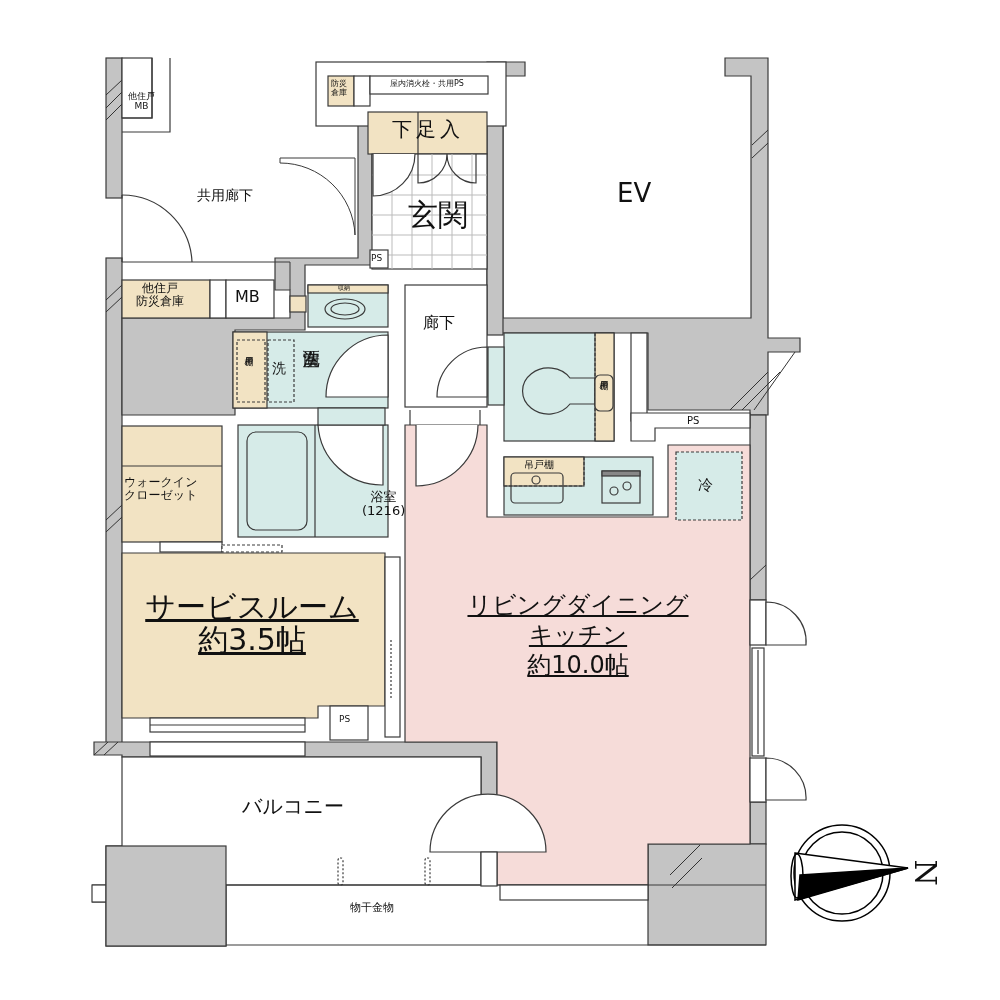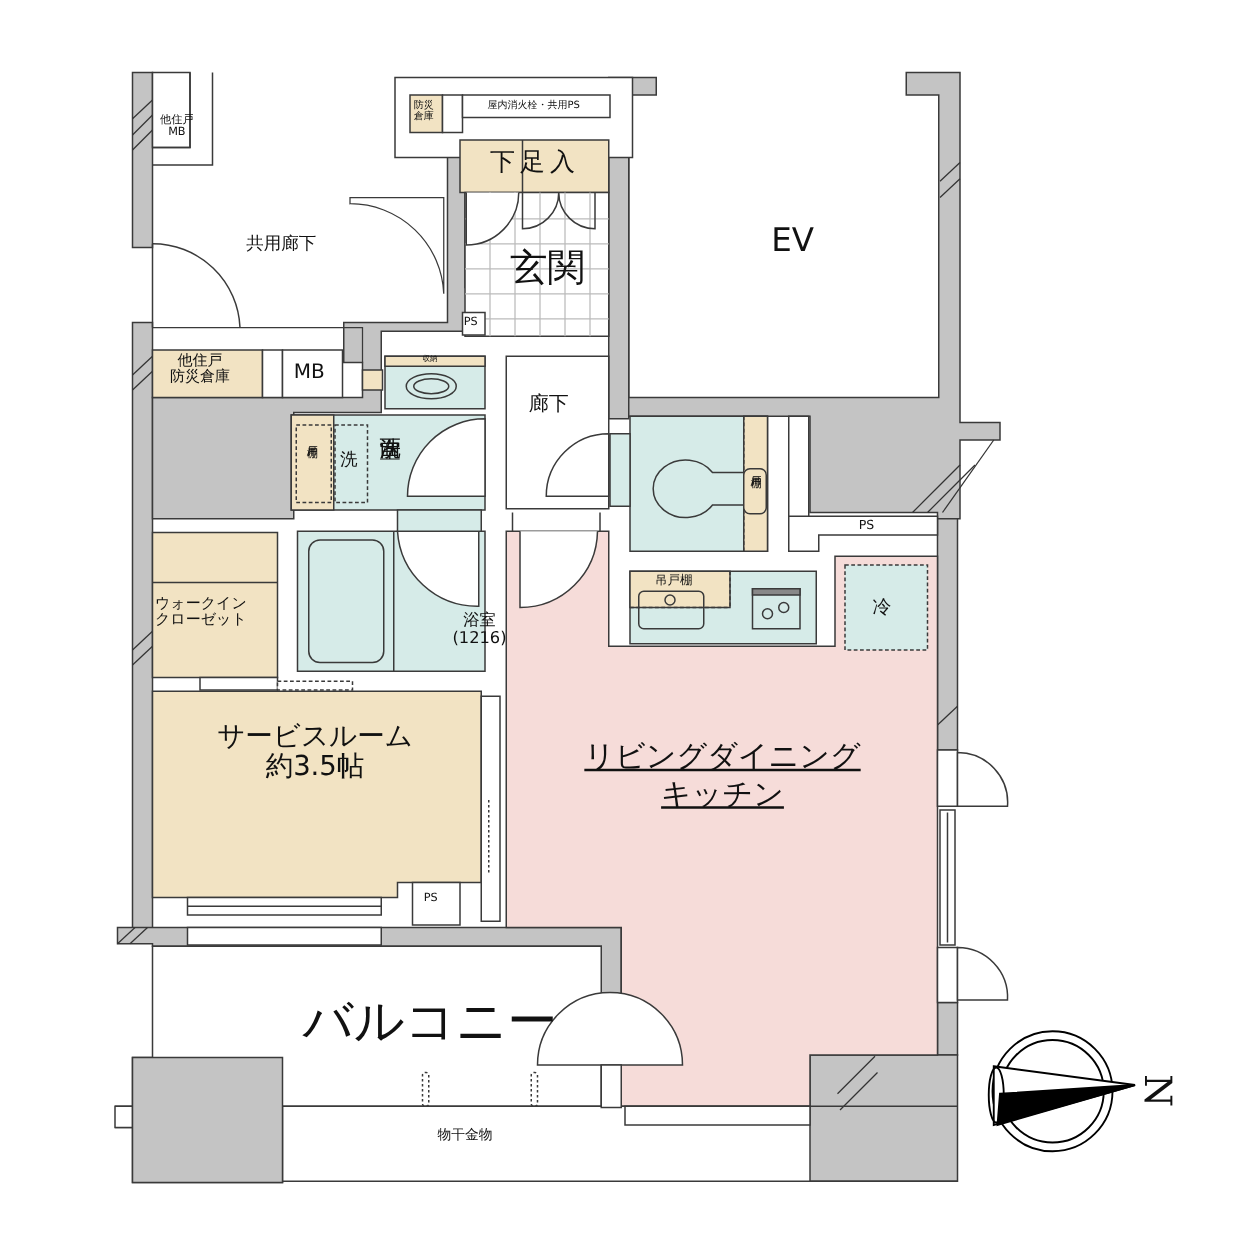--- a/index.html
+++ b/index.html
@@ -217,24 +217,25 @@
 <div class="lbl" style="left:524px;top:459px;font-size:10px;">吊戸棚</div>
 <div class="lbl" style="left:698px;top:477px;font-size:15px;">冷</div>
 <div class="lbl" style="left:124px;top:476px;font-size:12px;">
   <div>ウォークイン</div>
   <div>クローゼット</div>
 </div>
 <div class="lbl" style="left:320px;top:490px;font-size:13px;margin-left:42px;">
   <div>浴室</div>
   <div>(1216)</div>
 </div>
-<div class="lbl" style="left:142px;top:578px;font-size:22px;width:220px;">
+<div class="lbl" style="left:142px;top:590px;font-size:30px;width:220px;text-decoration:underline;">
   <div>サービスルーム</div>
   <div>約3.5帖</div>
 </div>
 <div class="lbl" style="left:339px;top:715px;font-size:9px;">PS</div>
 <div class="lbl" style="left:433px;top:590px;font-size:24px;width:290px;line-height:1.25;text-decoration:underline;">
   <div>リビングダイニング</div>
   <div>キッチン</div>
-</div>
-<div class="lbl" style="left:242px;top:795px;font-size:40px;">バルコニー</div>
+  <div>約10.0帖</div>
+</div>
+<div class="lbl" style="left:242px;top:795px;font-size:20px;">バルコニー</div>
 <div class="lbl" style="left:350px;top:902px;font-size:11px;">物干金物</div>
 <div class="lbl" style="left:912px;top:856px;font-size:30px;font-family:'DejaVu Serif', serif;transform:rotate(90deg);">N</div>
 
 </body></html>

